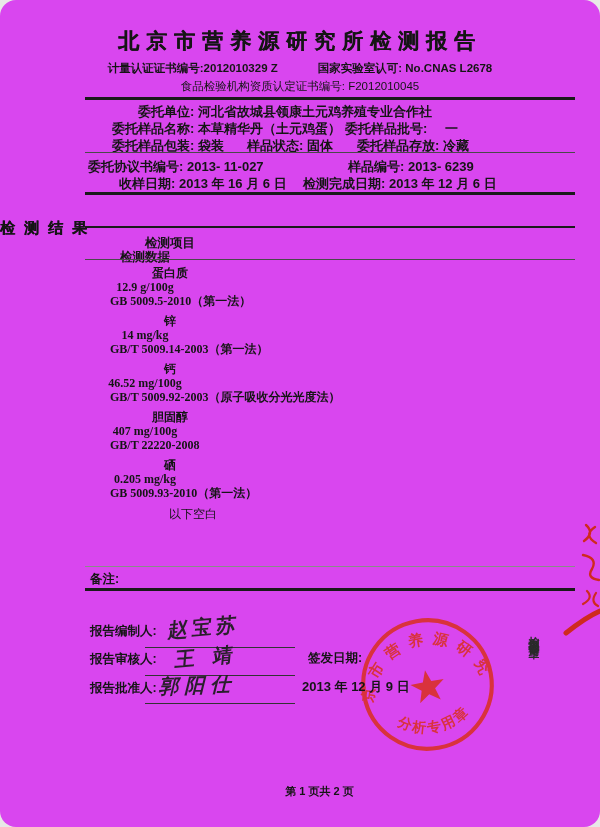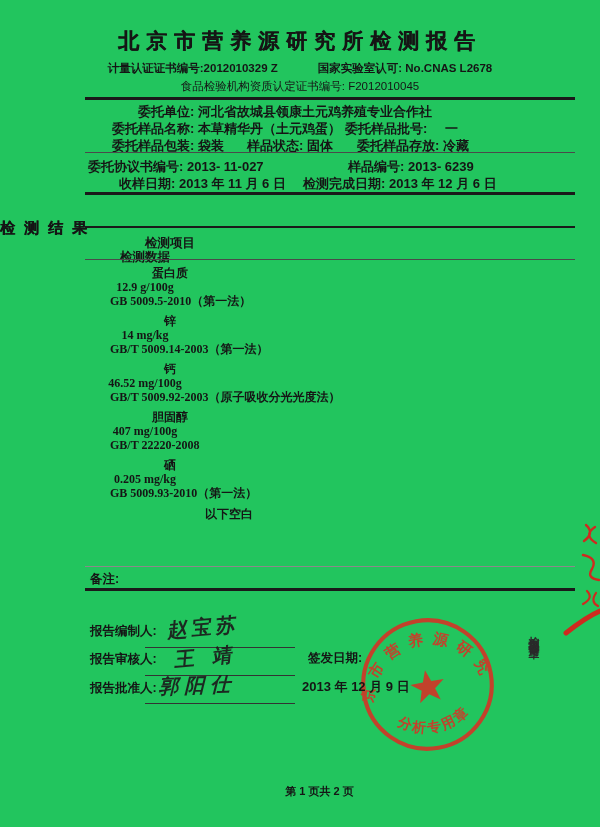--- a/index.html
+++ b/index.html
@@ -1,20 +1,21 @@
 <!DOCTYPE html>
 <html><head>
 <meta charset="utf-8">
 <style>
   * { margin:0; padding:0; box-sizing:border-box; }
   html,body { background:#e8e8e6; }
   .page {
     position:relative; width:600px; height:827px; margin:0 auto;
-    background:#22c55e; color:#151515; overflow:hidden;
+    background:#d946ef; color:#151515; overflow:hidden;
     font-family:"Liberation Sans","DejaVu Sans",sans-serif;
+    border-radius:16px;
   }
   .abs { position:absolute; white-space:nowrap; }
   .rule { position:absolute; left:85px; width:490px; background:#1a1a1a; }
   .rule.thick { height:3px; }
   .rule.mid { height:2px; }
   .rule.thin { height:1px; background:#4a4a4a; }
   .rule.faint { height:1px; background:#8a8a8a; }
 
   .title {
     position:absolute; top:27px; left:0; width:100%;
@@ -40,21 +41,21 @@
     text-shadow:0.5px 0 0 currentColor;
   }
 
   .trow { display:flex; align-items:flex-start;flex-direction:column; }
   .thead { position:absolute; left:85px; top:236px; width:490px; font-size:12.5px; font-weight:bold; }
   .tbody { position:absolute; left:85px; top:263px; width:490px; font-size:12px; font-weight:600; }
   .tbody .trow { padding:3px 0;font-family:Liberation Serif, serif; }
   .c-item   { width:170px; text-align:center; line-height:14px; }
   .c-value  { width:120px; text-align:center; line-height:14px; }
   .c-method { flex:1; padding-left:25px; padding-right:6px; line-height:14px; white-space:normal; }
-  .end-note { margin-left:120px; margin-top:3px; font-size:12px; font-weight:700; }
+  .end-note { margin-left:84px; margin-top:3px; font-size:12px; font-weight:400; }
 
   .label { font-size:12.5px; font-weight:bold; }
   .sig-line { position:absolute; left:145px; width:150px; height:1px; background:#333; }
   .sig {
     position:absolute; font-size:20px; font-weight:600; color:#1c1c1c;
     letter-spacing:4px; opacity:.92; transform:rotate(-5deg) skewX(-10deg);
   }
   .sig.approver { letter-spacing:6px; transform:rotate(-2deg) skewX(-16deg); }
 
   .stamp { position:absolute; left:355px; top:612px; z-index:1; opacity:.88; }
@@ -112,21 +113,21 @@
   <div class="abs info" style="left:88px; top:158px">
     <span>委托协议书编号:</span>
     <span>2013- 11-027</span>
   </div>
   <div class="abs info" style="left:348px; top:158px">
     <span>样品编号:</span>
     <span>2013- 6239</span>
   </div>
   <div class="abs info" style="left:119px; top:175px">
     <span>收样日期:</span>
-    <span>2013 年 11 月 6 日</span>
+    <span>2013 年 16 月 6 日</span>
   </div>
   <div class="abs info" style="left:303px; top:175px">
     <span>检测完成日期:</span>
     <span>2013 年 12 月 6 日</span>
   </div>
 
   <div class="rule thick" style="top:192px"></div>
 
   <div class="section-title">检测结果</div>
   <div class="rule mid" style="top:226px"></div>

